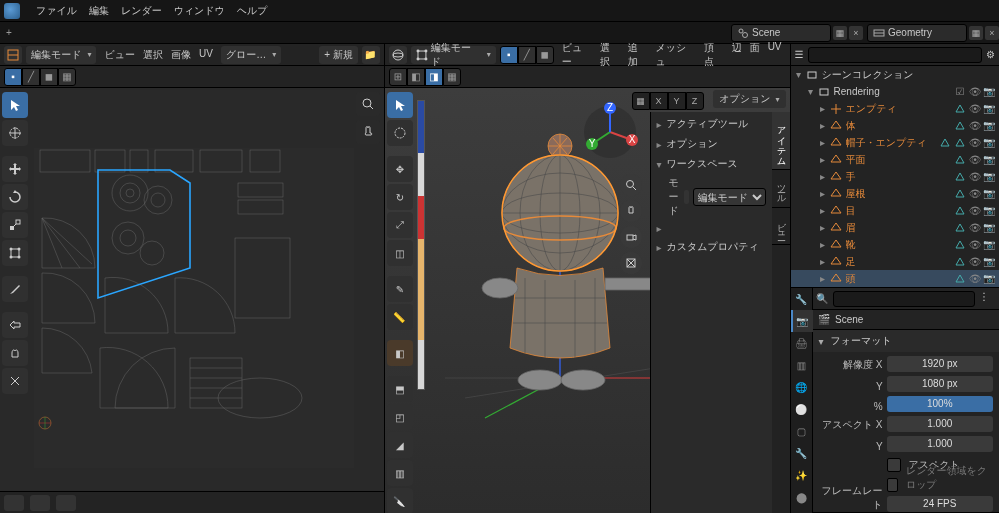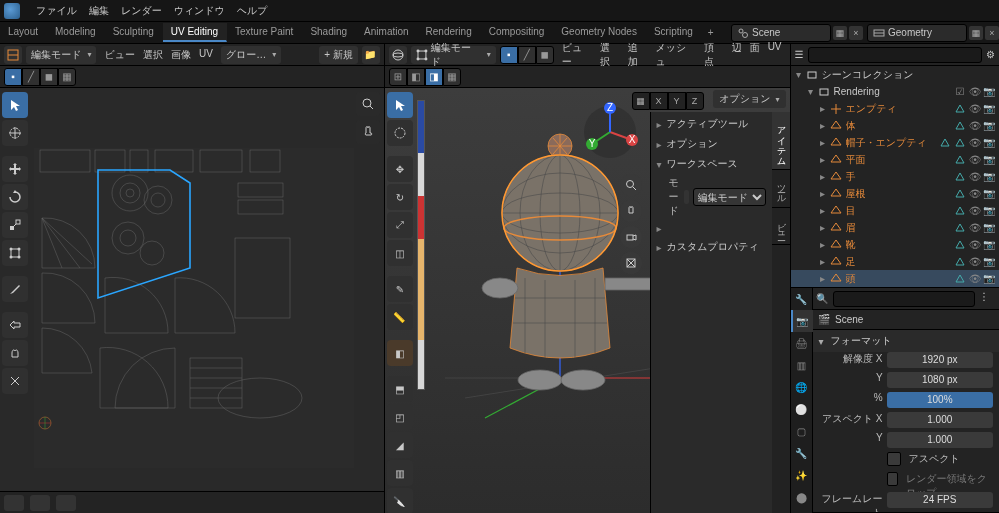--- a/index.html
+++ b/index.html
@@ -102,21 +102,21 @@
   .proptabs{width:22px;background:#1e1e1e;display:flex;flex-direction:column;border-right:1px solid #000}
   .proptabs .pt{width:22px;height:22px;display:flex;align-items:center;justify-content:center;color:#888;cursor:pointer}
   .proptabs .pt.active{background:#333;border-left:2px solid var(--accent-light);color:#ddd}
   .propbody{flex:1;display:flex;flex-direction:column;overflow:hidden}
   .propbody .search{display:flex;align-items:center;height:22px;padding:2px 4px;background:#232323;border-bottom:1px solid #000;gap:4px}
   .propbody .search input{flex:1;background:#1a1a1a;border:1px solid #000;height:16px;border-radius:3px;color:#ccc;padding:0 4px}
   .propbody .crumb{display:flex;align-items:center;gap:4px;padding:4px 6px;color:#ccc}
   .propbody .section{border-top:1px solid #000}
   .propbody .shead{display:flex;align-items:center;padding:4px 6px;background:#2a2a2a;cursor:pointer}
   .propbody .shead .tri{width:12px;color:#aaa}
-  .proprow{display:flex;align-items:flex-start;height:20px;padding:0 6px;gap:4px}
+  .proprow{display:flex;align-items:flex-end;height:20px;padding:0 6px;gap:4px}
   .proprow .lbl{flex:0 0 64px;text-align:right;color:#bbb}
   .proprow .val{flex:1;background:#3a3a3a;height:16px;border-radius:3px;text-align:center;line-height:16px;color:#ddd}
   .proprow .val.pct{background:var(--accent)}
   .proprow .chk{width:14px;height:14px;background:#3a3a3a;border:1px solid #000;border-radius:2px;margin-right:4px}
 
   
   .statusbar{height:22px;background:var(--bg2);display:flex;align-items:center;gap:6px;padding:0 4px;border-top:1px solid #000}
   .statusbar .sb{width:20px;height:16px;background:#333;border-radius:3px}
 
   .caret::after{content:"▾";margin-left:3px;color:#aaa;font-size:8px}
@@ -129,33 +129,20 @@
   <div id="menuitems" style="display: flex;">
       <div class="mitem">ファイル</div>
       <div class="mitem">編集</div>
       <div class="mitem">レンダー</div>
       <div class="mitem">ウィンドウ</div>
       <div class="mitem">ヘルプ</div>
     </div>
 </div>
 
 <div class="wsrow">
-  <div id="wstabs" style="display:flex">
-      <div class="tab">Layout</div>
-      <div class="tab">Modeling</div>
-      <div class="tab">Sculpting</div>
-      <div class="tab active">UV Editing</div>
-      <div class="tab">Texture Paint</div>
-      <div class="tab">Shading</div>
-      <div class="tab">Animation</div>
-      <div class="tab">Rendering</div>
-      <div class="tab">Compositing</div>
-      <div class="tab">Geometry Nodes</div>
-      <div class="tab">Scripting</div>
-    </div>
   <div class="plus">+</div>
   <div class="spacer"></div>
   <div class="field" style="min-width:100px">
     <span class="ic">
       <svg width="12" height="12" viewBox="0 0 12 12">
           <circle cx="4" cy="4" r="2" fill="none" stroke="#aaa"></circle>
           <circle cx="8" cy="8" r="2.5" fill="none" stroke="#aaa"></circle>
         </svg>
     </span>
     <span>Scene</span>

